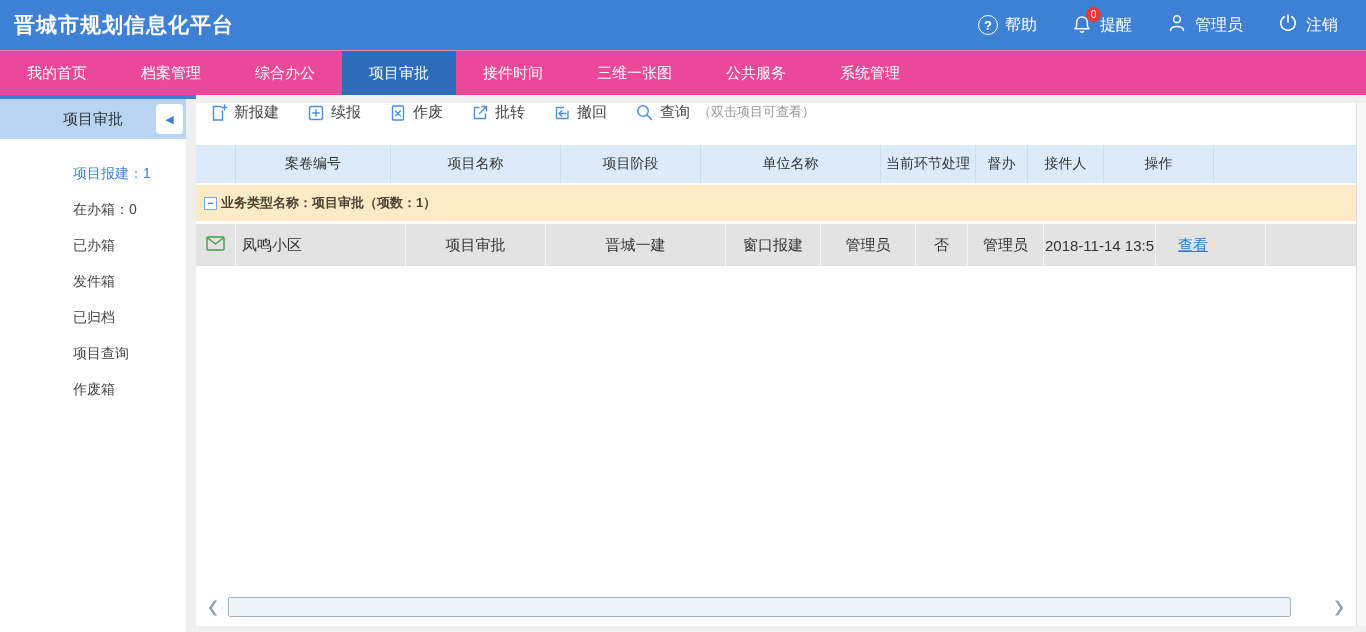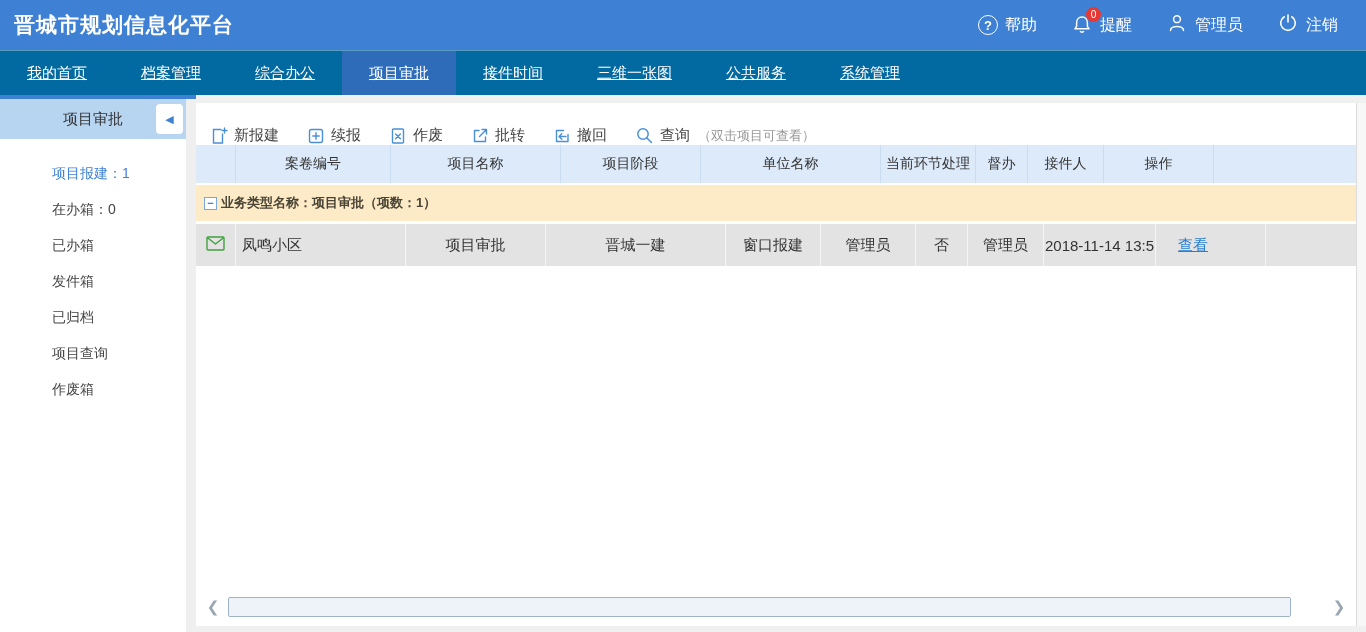--- a/index.html
+++ b/index.html
@@ -14,48 +14,48 @@
     font-size:16px; padding-right:14px; }
   .top-item { display:flex; align-items:center; gap:7px; cursor:pointer; }
   .qmark { width:20px; height:20px; border:1.6px solid #fff; border-radius:50%;
     display:flex; align-items:center; justify-content:center; font-size:13px; font-weight:bold; }
   .bell-wrap { position:relative; display:inline-flex; }
   .badge { position:absolute; top:-7px; right:-8px; min-width:15px; height:15px;
     background:#e53935; border-radius:50%; color:#fff; font-size:10px;
     display:flex; align-items:center; justify-content:center; padding:0 2px; }
 
   
-  .navbar { height:45px; background:#0369a1; border-top:1px solid rgba(255,255,255,.35);
-    display:flex; color:#fff; font-size:15px;text-decoration:underline; }
+  .navbar { height:45px; background:#ec4899; border-top:1px solid rgba(255,255,255,.35);
+    display:flex; color:#fff; font-size:15px; }
   .nav-tab { padding:0 27px; display:flex; align-items:center; cursor:pointer; }
   .nav-tab.active { background:#2e6cba; }
 
   
   .layout { display:flex; height:537px; background:#f0f0f0; }
   .left-region { width:196px; height:537px; border-top:4px solid #3e80d4; display:flex; }
   .sidebar { width:186px; background:#fff; }
   .gutter { width:10px; background:#efefef; }
   .sidebar-header { height:40px; background:#b7d4f1; position:relative;
     display:flex; align-items:center; justify-content:center;
     font-size:15px; color:#333; }
   .collapse-tab { position:absolute; right:3px; top:5px; width:27px; height:30px;
     background:#fff; border-radius:4px; display:flex; align-items:center;
     justify-content:center; color:#3e80d4; font-size:11px; cursor:pointer; }
   .sidebar-items { padding-top:16px; }
-  .sidebar-item { height:36px; line-height:36px; padding-left:52px; font-size:14px;
+  .sidebar-item { height:36px; line-height:36px; padding-left:73px; font-size:14px;
     color:#444; cursor:pointer; }
   .sidebar-item.active { color:#3e80d4; }
 
   .main { width:1160px; margin-top:8px; height:523px; background:#fff;
     overflow:hidden; position:relative; }
   .right-strip { width:10px; margin-top:8px; height:523px; background:#f7f7f7;
     border-left:1px solid #dcdcdc; }
 
   
-  .toolbar { height:42px; display:flex; align-items:flex-end; padding-left:14px;
+  .toolbar { height:42px; display:flex; align-items:flex-start; padding-left:14px;
     gap:28px; font-size:15px; color:#444; white-space:nowrap; }
   .tool-btn { display:flex; align-items:center; gap:6px; cursor:pointer; }
   .tool-btn svg { display:block; }
   .search-hint { color:#999; font-size:13px; margin-left:-20px; }
 
   
   .table { width:1225px; }
   .thead { height:38px; background:#dceafa; display:flex; font-size:14px; color:#333; }
   .th { display:flex; align-items:center; justify-content:center;
     border-right:1px solid #c9dcf0; height:100%; }

